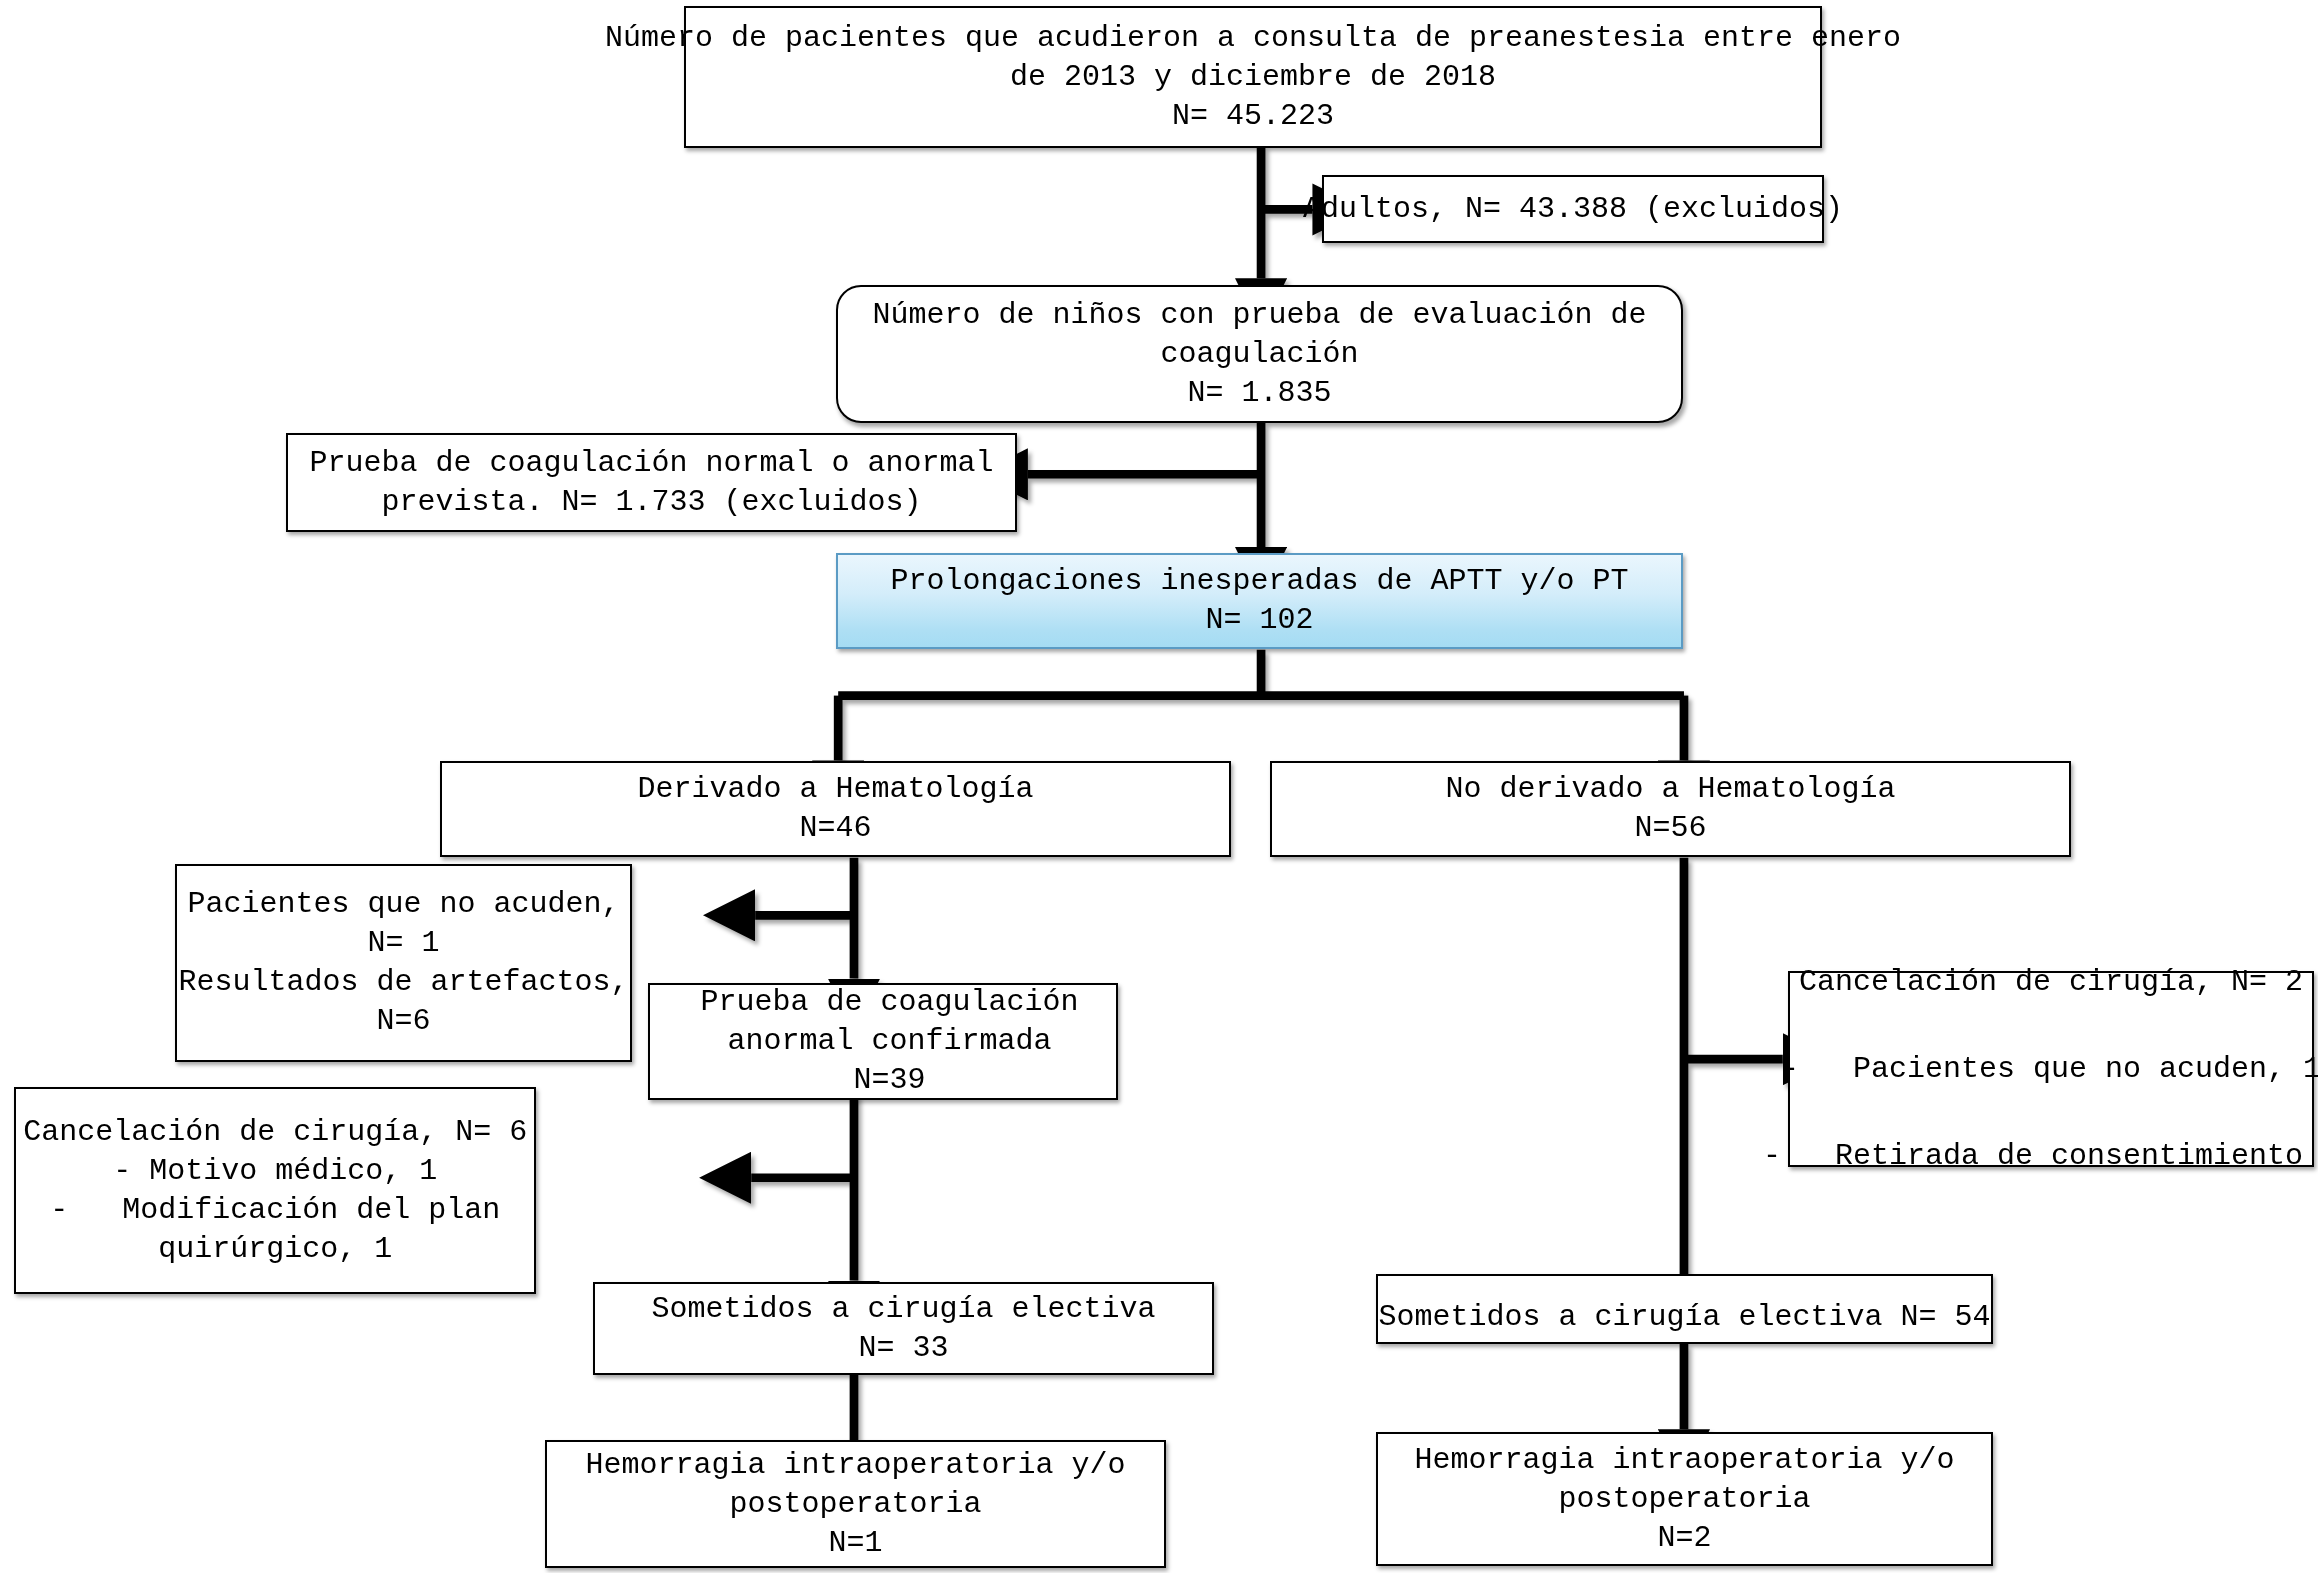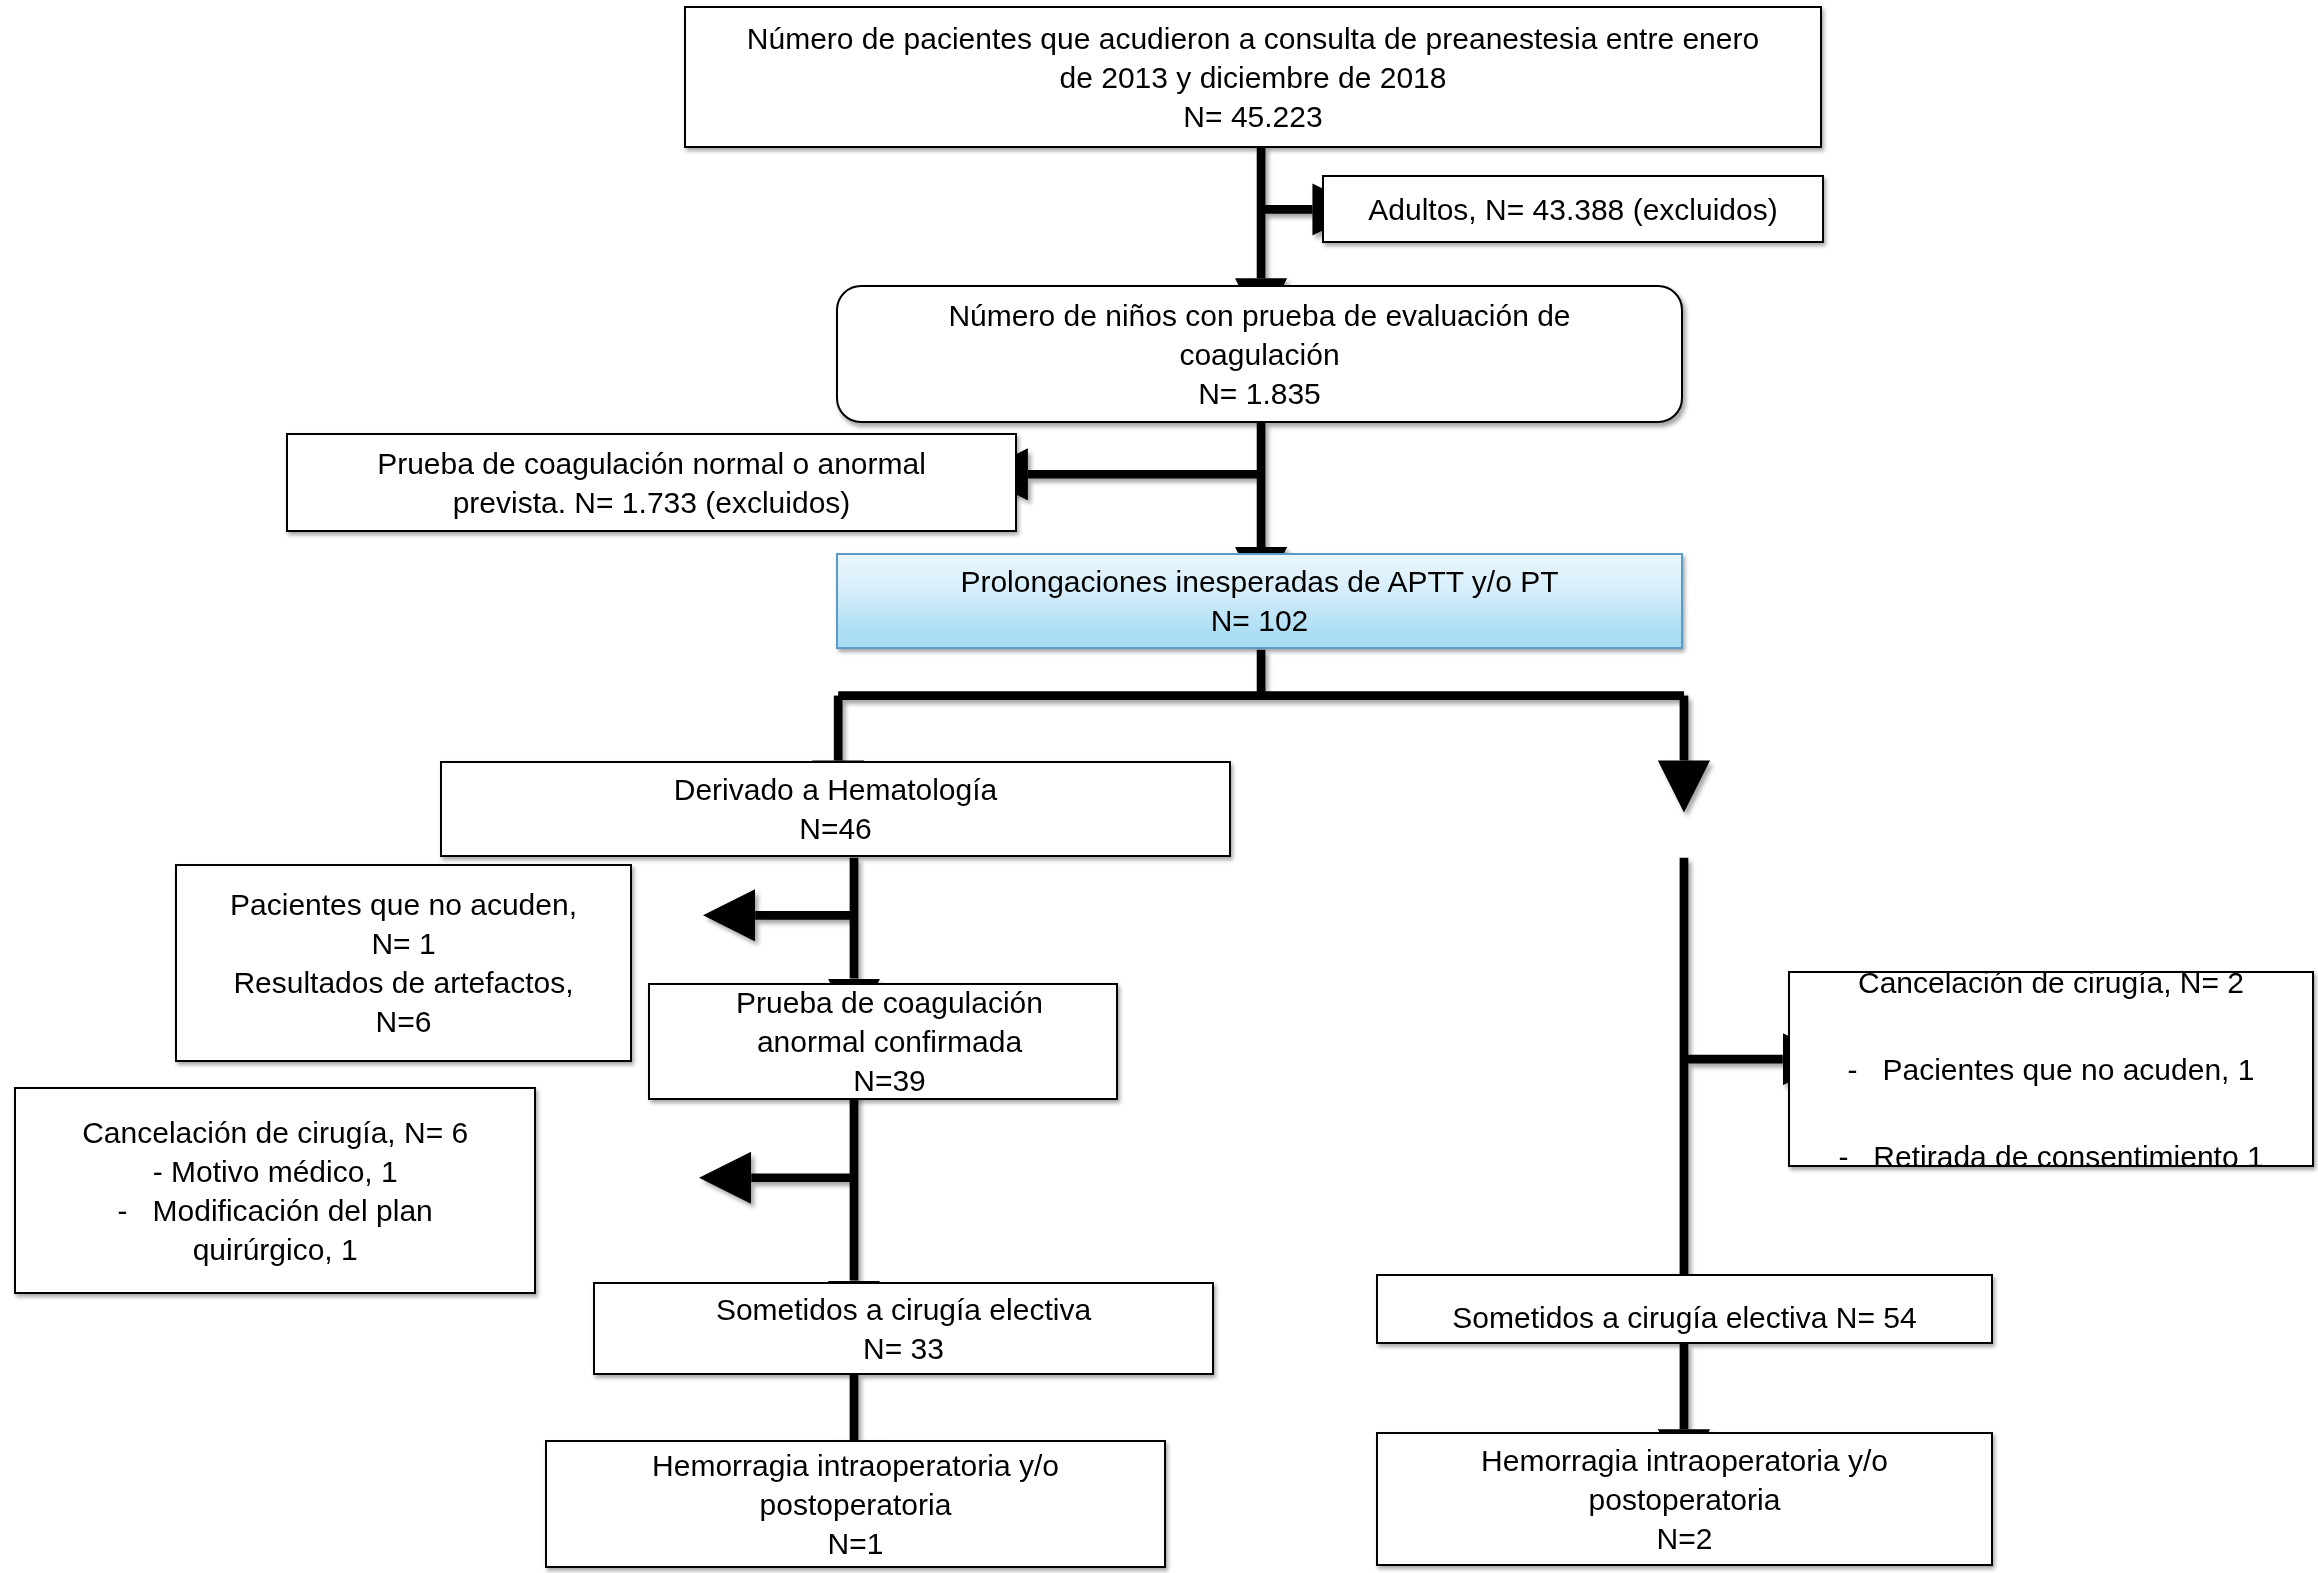--- a/index.html
+++ b/index.html
@@ -5,21 +5,21 @@
   html, body {
     margin: 0;
     padding: 0;
     background: #ffffff;
   }
   #canvas {
     position: relative;
     width: 2319px;
     height: 1573px;
     background: #ffffff;
-    font-family: Liberation Sans, sans-serif;
+    font-family: Liberation Mono, monospace;
     overflow: hidden;
   }
   #connectors {
     position: absolute;
     left: 0;
     top: 0;
     width: 2319px;
     height: 1573px;
     pointer-events: none;
   }
@@ -114,20 +114,24 @@
   <div class="node node-highlight shadowed" style="left:836px; top:553px; width:847px; height:96px;">
     <span class="ln">Prolongaciones inesperadas de APTT y/o PT</span>
     <span class="ln">N= 102</span>
   </div>
 
   <div class="node shadowed" style="left:440px; top:761px; width:791px; height:96px;">
     <span class="ln">Derivado a Hematología</span>
     <span class="ln">N=46</span>
   </div>
 
+  <div class="node shadowed" style="left:1270px; top:761px; width:801px; height:96px;">
+    <span class="ln">No derivado a Hematología</span>
+    <span class="ln">N=56</span>
+  </div>
 
   <div class="node shadowed" style="left:175px; top:864px; width:457px; height:198px;">
     <span class="ln">Pacientes que no acuden,</span>
     <span class="ln">N= 1</span>
     <span class="ln">Resultados de artefactos,</span>
     <span class="ln">N=6</span>
   </div>
 
   <div class="node shadowed" style="left:648px; top:983px; width:470px; height:117px;padding-left:24px;">
     <span class="ln">Prueba de coagulación</span>

